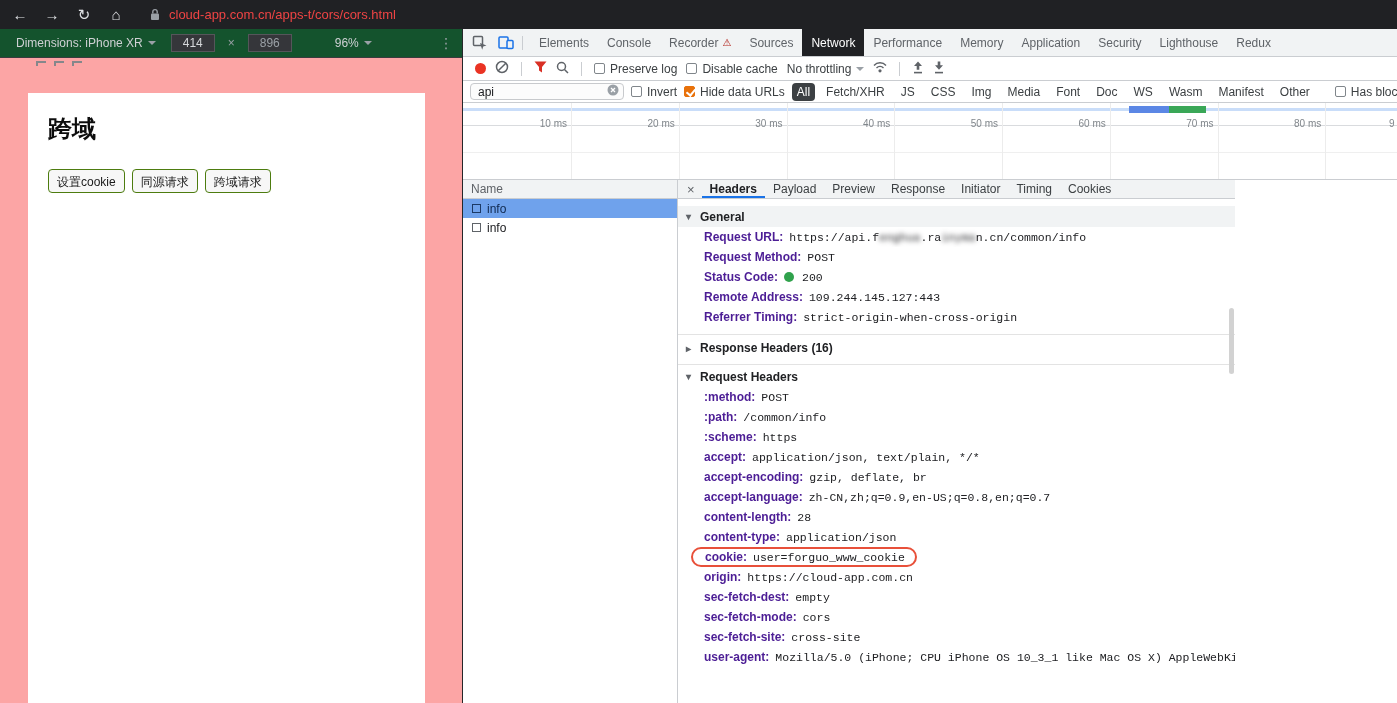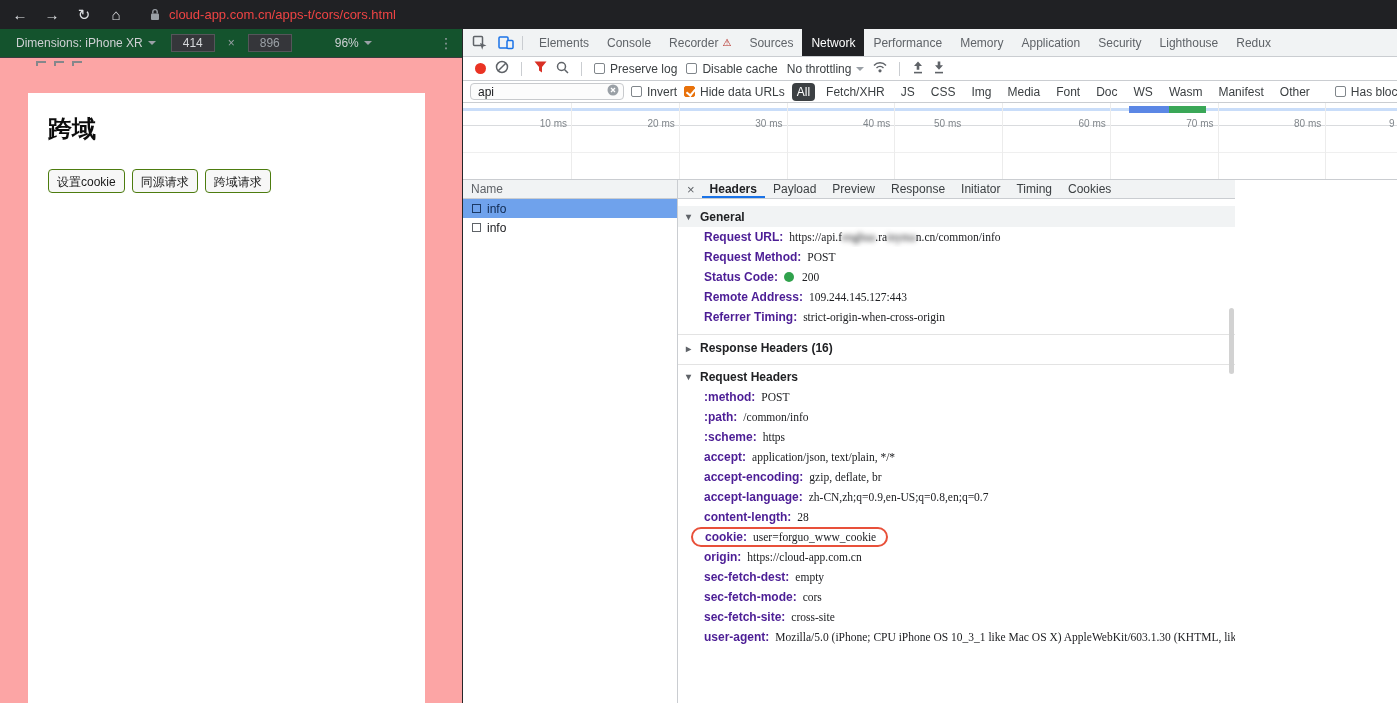--- a/index.html
+++ b/index.html
@@ -93,21 +93,21 @@
   .sec-header { height:21px; display:flex; align-items:center; gap:6px; padding-left:8px; font-weight:bold; color:#202124; }
   .sec-header.gray { background:#f1f3f4; }
   .sec-header.tall { height:24px; }
   .tri { color:#5f6368; font-size:10px; width:8px; }
   .sec-sep { height:8px; border-bottom:1px solid #e3e3e3; margin-bottom:1px; }
   .sec-sep2 { height:5px; border-bottom:1px solid #e3e3e3; margin-bottom:1px; }
   .kv { height:20px; display:flex; align-items:center; padding-left:26px; white-space:nowrap; overflow:hidden; }
   .kv-wrap { display:inline-flex; align-items:center; height:20px; }
   .hl-wrap { border:2px solid #e8503a; border-radius:11px; padding:0 10px 0 12px; margin-left:-13px; }
   .kv .k { font-weight:bold; color:#4c1d95; font-size:12px; }
-  .kv .v { margin-left:6px; font-family:Liberation Serif, serif; font-size:11.5px; color:#202124;text-align:center; }
+  .kv .v { margin-left:6px; font-family:Liberation Mono, monospace; font-size:11.5px; color:#202124;text-align:center; }
   .blur { filter:blur(2.6px); }
   .dot { width:10px; height:10px; border-radius:50%; display:inline-block; margin:0 2px 0 6px; flex:none; }
   .scroll-thumb { position:absolute; right:1px; top:128px; width:5px; height:66px; background:#d2d2d2; border-radius:2.5px; }
 </style>
 </head>
 <body>
 
 <div class="screen">
 
   <div class="chrome-bar">
@@ -350,21 +350,21 @@
       <div id="ticks-host">
           <div class="grid-line" style="left: 108px;"></div>
           <span class="tick-label" style="left: 40px; width: 64px; text-align: right;">10 ms</span>
           <div class="grid-line" style="left: 215.75px;"></div>
           <span class="tick-label" style="left: 147.75px; width: 64px; text-align: right;">20 ms</span>
           <div class="grid-line" style="left: 323.5px;"></div>
           <span class="tick-label" style="left: 255.5px; width: 64px; text-align: right;">30 ms</span>
           <div class="grid-line" style="left: 431.25px;"></div>
           <span class="tick-label" style="left: 363.25px; width: 64px; text-align: right;">40 ms</span>
           <div class="grid-line" style="left: 539px;"></div>
-          <span class="tick-label" style="left: 471px; width: 64px; ">50 ms</span>
+          <span class="tick-label" style="left: 471px; width: 64px; text-align: right;">50 ms</span>
           <div class="grid-line" style="left: 646.75px;"></div>
           <span class="tick-label" style="left: 578.75px; width: 64px; text-align: right;">60 ms</span>
           <div class="grid-line" style="left: 754.5px;"></div>
           <span class="tick-label" style="left: 686.5px; width: 64px; text-align: right;">70 ms</span>
           <div class="grid-line" style="left: 862.25px;"></div>
           <span class="tick-label" style="left: 794.25px; width: 64px; text-align: right;">80 ms</span>
           <span class="tick-label" style="left: 926px;">9</span>
         </div>
     </div>
 
@@ -492,20 +492,26 @@
                   <span class="v">zh-CN,zh;q=0.9,en-US;q=0.8,en;q=0.7</span>
                 </span>
               </div>
               <div class="kv">
                 <span class="kv-wrap">
                   <span class="k">content-length:</span>
                   <span class="v">28</span>
                 </span>
               </div>
               <div class="kv">
+                <span class="kv-wrap">
+                  <span class="k">content-type:</span>
+                  <span class="v">application/json</span>
+                </span>
+              </div>
+              <div class="kv">
                 <span class="kv-wrap hl-wrap">
                   <span class="k">cookie:</span>
                   <span class="v">user=forguo_www_cookie</span>
                 </span>
               </div>
               <div class="kv">
                 <span class="kv-wrap">
                   <span class="k">origin:</span>
                   <span class="v">https://cloud-app.com.cn</span>
                 </span>

